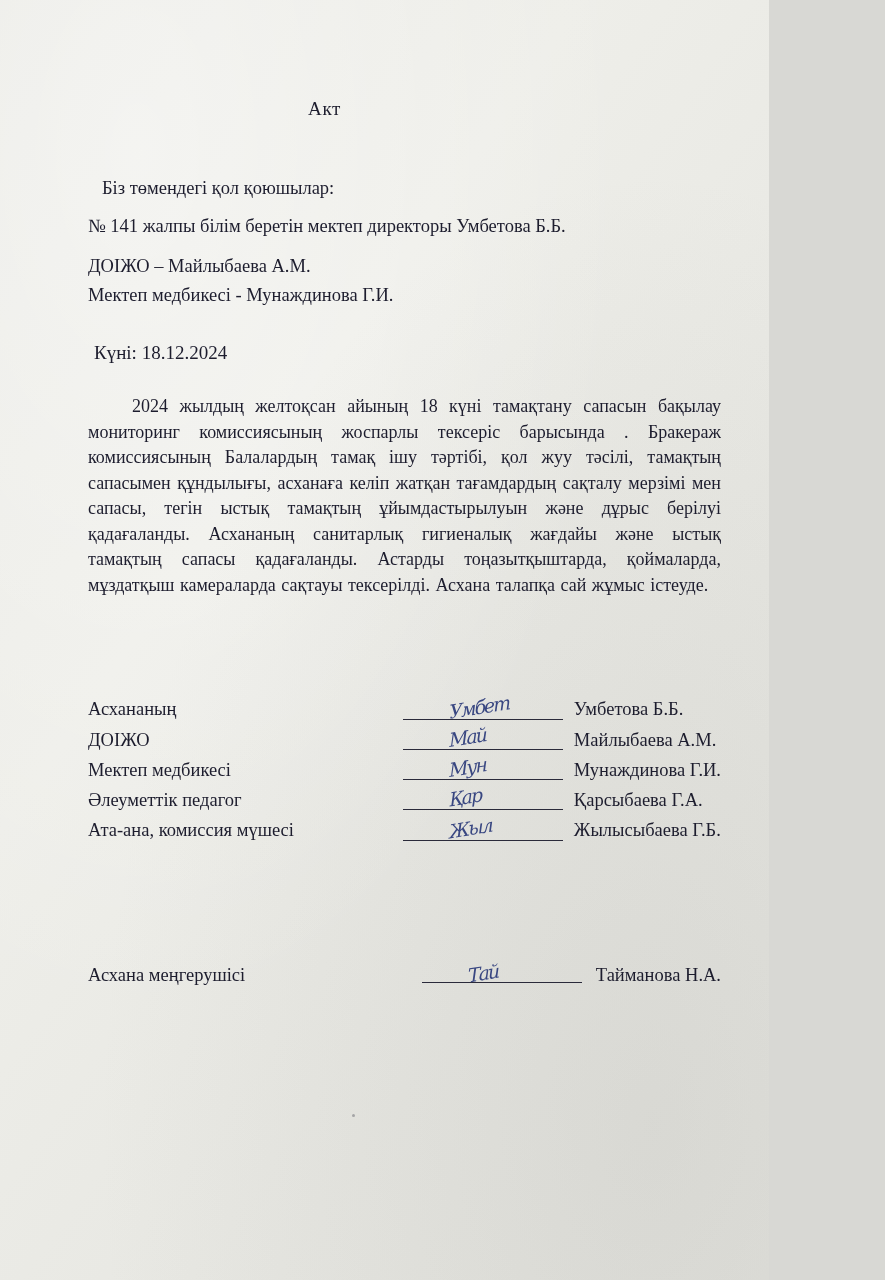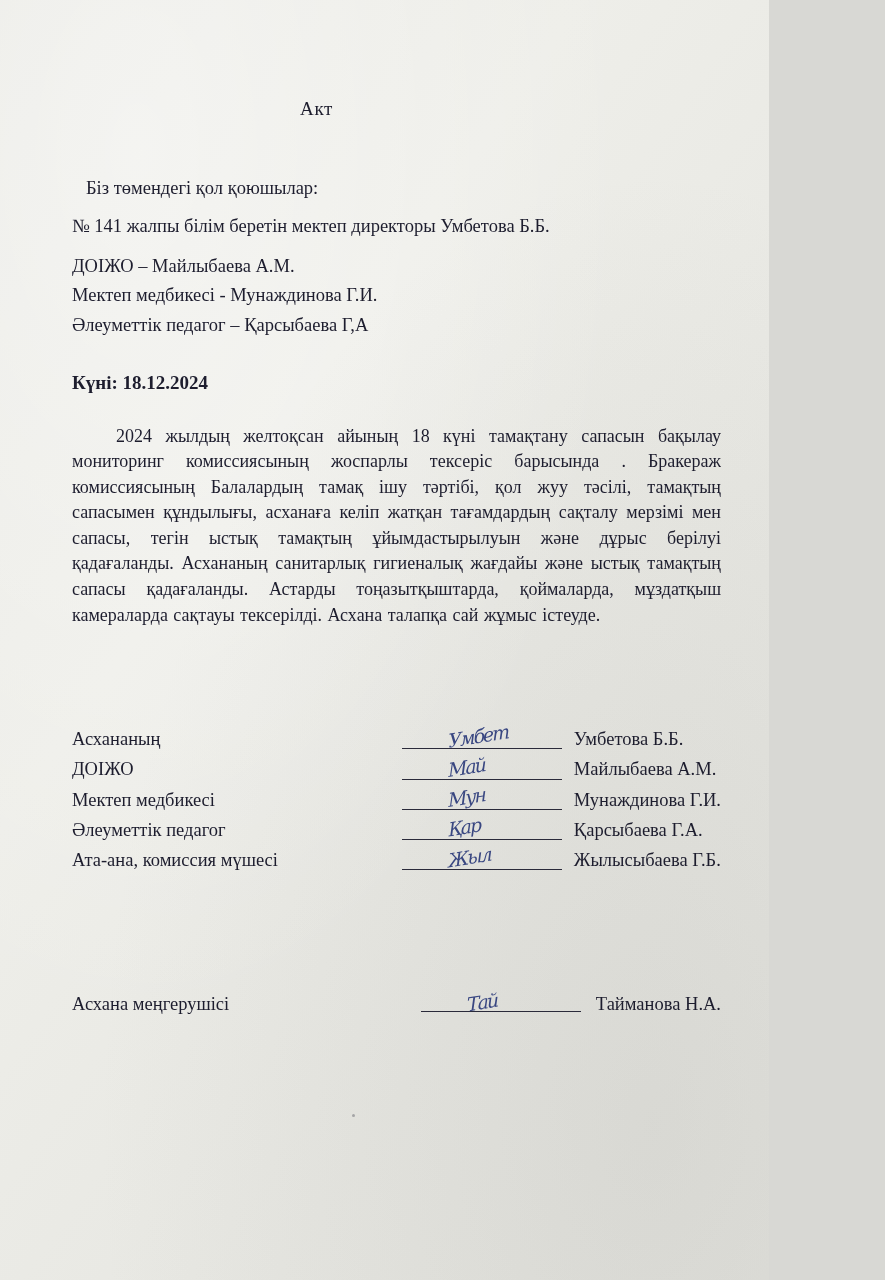--- a/index.html
+++ b/index.html
@@ -13,20 +13,21 @@
     font-family: "Liberation Serif", serif;
     overflow: hidden;
   }
   .page {
     position: relative;
     width: 769px;
     height: 1280px;
     background: linear-gradient(125deg, #e9e9e4 0%, #eeeee9 35%, #e7e7e2 70%, #e3e3de 100%);
     box-sizing: border-box;
     overflow: hidden;
+    padding-left: 16px;
   }
   .page:before {
     content: "";
     position: absolute;
     inset: 0;
     background:
       radial-gradient(ellipse at 18% 12%, rgba(255,255,255,0.45), rgba(255,255,255,0) 55%),
       radial-gradient(ellipse at 85% 88%, rgba(160,160,155,0.18), rgba(255,255,255,0) 60%);
     pointer-events: none;
   }
@@ -54,21 +55,22 @@
   }
   .block-lines {
     margin-top: 16px;
   }
   .block-lines .line {
     margin-top: 6px;
   }
   .date-line {
     margin-top: 34px;
     font-size: 19px;
-    font-weight: bold;
+    font-weight: normal;
+    margin-left: 6px;
   }
   .body-par {
     margin-top: 30px;
     font-size: 18px;
     text-align: justify;
     line-height: 1.42;
     text-indent: 44px;
     word-spacing: 1px;
   }
   .sign-table {
@@ -142,21 +144,20 @@
 
     <div class="doc-title">Акт</div>
 
     <div class="intro">Біз төмендегі қол қоюшылар:</div>
 
     <div class="line">№ 141 жалпы білім беретін  мектеп директоры  Умбетова Б.Б.</div>
 
     <div class="block-lines">
       <div class="line">ДОІЖО    – Майлыбаева А.М.</div>
       <div class="line">Мектеп медбикесі - Мунаждинова Г.И.</div>
-      <div class="line">Әлеуметтік педагог – Қарсыбаева Г,А</div>
     </div>
 
     <div class="date-line">Күні: 18.12.2024</div>
 
     <div class="body-par">2024 жылдың желтоқсан айының 18 күні тамақтану сапасын бақылау мониторинг комиссиясының жоспарлы тексеріс барысында . Бракераж комиссиясының Балалардың тамақ ішу тәртібі, қол жуу тәсілі, тамақтың сапасымен құндылығы, асханаға келіп жатқан тағамдардың сақталу мерзімі мен сапасы, тегін ыстық тамақтың ұйымдастырылуын және дұрыс берілуі қадағаланды. Асхананың санитарлық гигиеналық жағдайы және ыстық тамақтың сапасы қадағаланды. Астарды тоңазытқыштарда, қоймаларда, мұздатқыш камераларда сақтауы тексерілді. Асхана талапқа сай жұмыс істеуде.</div>
 
     <table class="sign-table">
       <tbody>
         <tr>
           <td class="sign-role">Асхананың</td>

